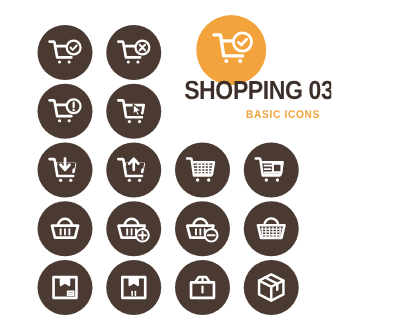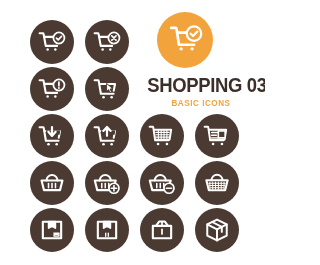--- a/index.html
+++ b/index.html
@@ -43,23 +43,23 @@
     background: #f2a33c;
     display: flex;
     align-items: center;
     justify-content: center;
     left: 157px;
     top: 12px;
   }
   .title-block {
     position: absolute;
     left: 140px;
-    top: 74px;
+    top: 62px;
     width: 122px;
-    text-align: center;
+    text-align: right;
   }
   .title-main {
     font-family: "Liberation Sans Narrow", "Liberation Sans", sans-serif;
     font-weight: bold;
     font-size: 21px;
     letter-spacing: -0.4px;
     color: #3c2f29;
     line-height: 1;
     transform: scaleX(0.88);
     transform-origin: center;

